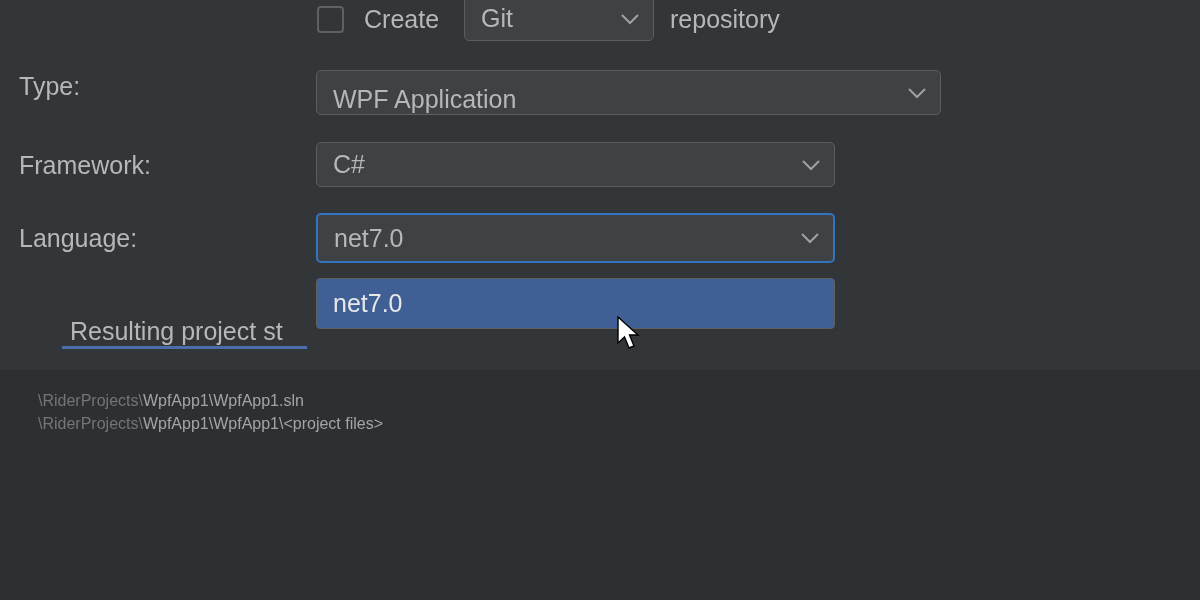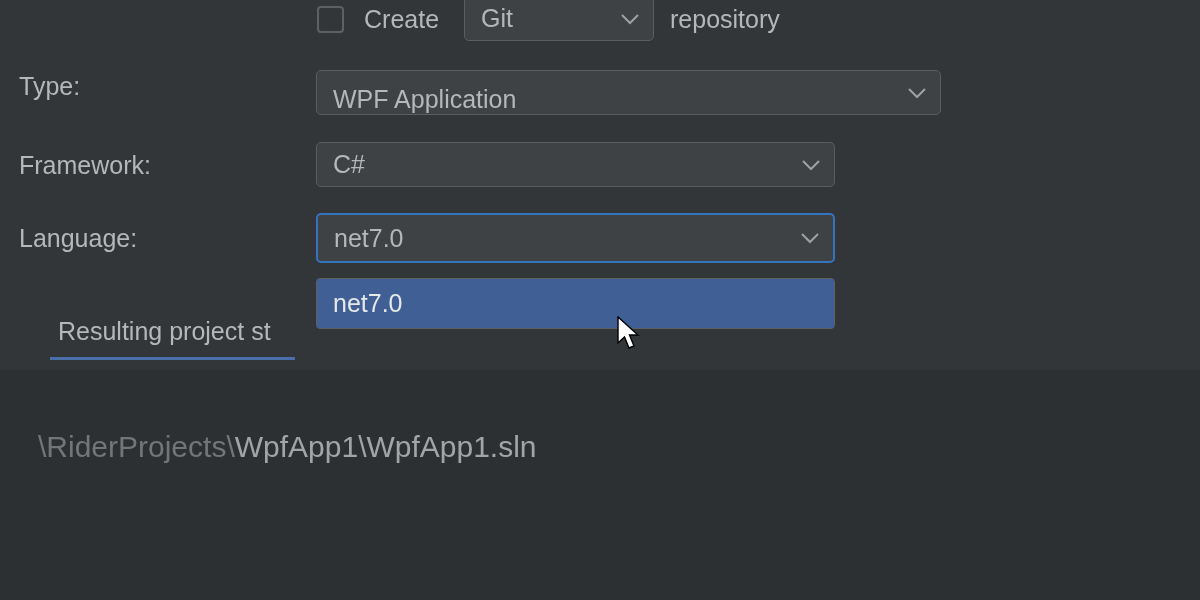--- a/index.html
+++ b/index.html
@@ -49,31 +49,31 @@
     right: 14px;
     top: 50%;
     transform: translateY(-50%);
   }
   .chevron svg { display: block; }
 
   .section-tab {
     position: absolute;
     color: #b5b8ba;
     border-bottom: 3px solid #4a6ea9;
-    padding-bottom: 11px;
+    padding-bottom: 0;
     padding-right: 24px;
     padding-left: 8px;
+    margin-left: 12px;
   }
 
   .structure {
     position: absolute;
     color: #a2a5a7;
-    font-size: 30px;
+    font-size: 16px;
     line-height: 1.45;
-    margin-top: 36px;
   }
   .structure .dark {
     color: #737577;
   }
 
   .dropdown-list {
     position: absolute;
     background: #46494c;
     border: 1px solid #5e6062;
     border-radius: 4px;
@@ -151,20 +151,21 @@
       </svg>
   </span>
 </div>
 
 <div class="section-tab" style="left:50px; top:317px;">Resulting project st</div>
 
 <div class="footer-area"></div>
 
 <div class="structure" style="left:38px; top:389px;">
   <div><span class="dark">\RiderProjects\</span><span>WpfApp1\WpfApp1.sln</span></div>
+  <div><span class="dark">\RiderProjects\</span><span>WpfApp1\WpfApp1\&lt;project files&gt;</span></div>
 </div>
 
 <div class="dropdown-list" style="left:316px; top:278px;">
   <div class="dropdown-item hover">net7.0</div>
 </div>
 
 <div class="cursor" style="left:617px; top:316px;">
   <svg width="24" height="34" viewBox="0 0 24 34">
     <path d="M1 1 L1 27 L7.5 21 L12 32 L17 30 L12.5 19 L21 19 Z" fill="#ffffff" stroke="#000000" stroke-width="1.4"></path>
   </svg>

